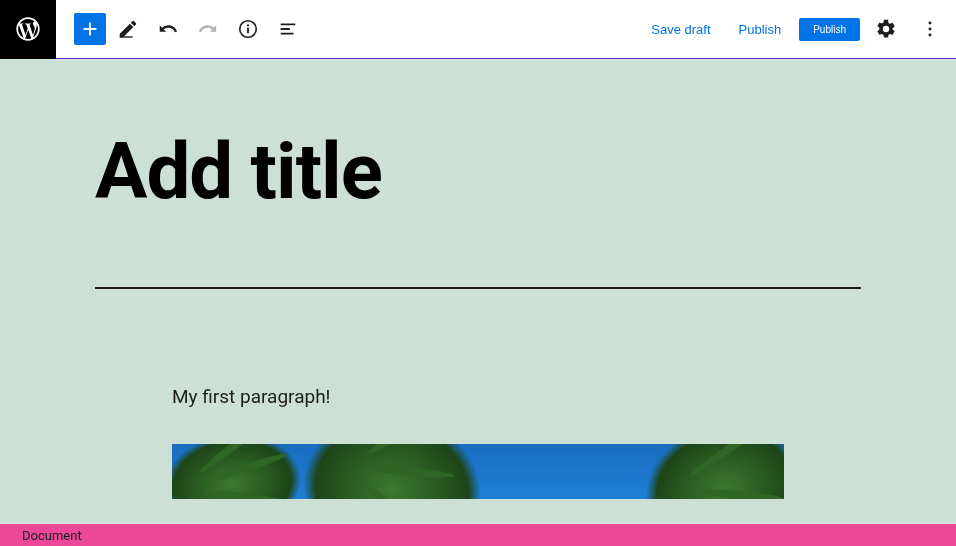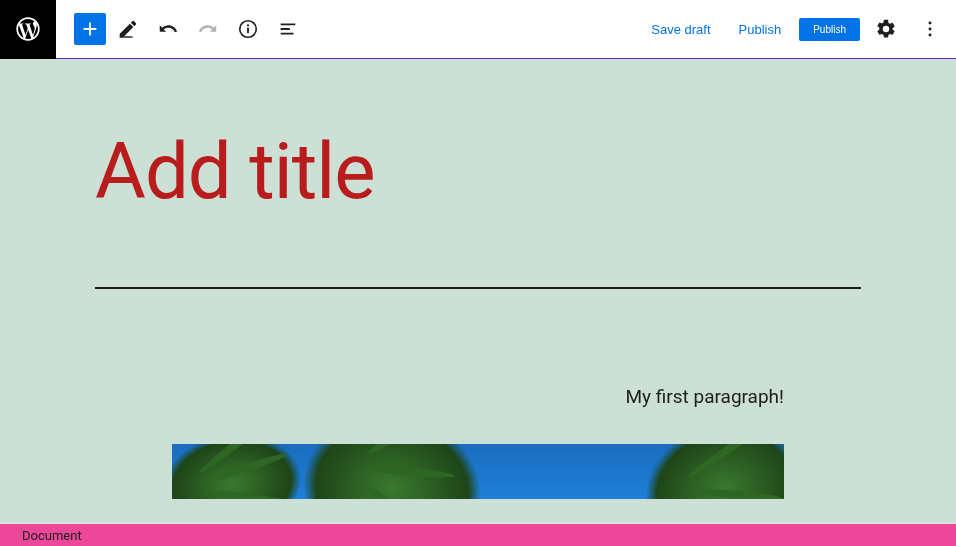--- a/index.html
+++ b/index.html
@@ -77,37 +77,36 @@
     overflow: hidden;
   }
 
   .content {
     width: 766px;
     margin: 0 auto;
     padding-top: 70px;
   }
   .title-input {
     font-size: 78px;
-    font-weight: 400;
-    color: #b91c1c;
+    font-weight: 700;
+    color: #000000;
     letter-spacing: -1px;
     outline: none;
     font-family: inherit;
     line-height: 1.1;
   }
   .divider {
     border: none;
     border-top: 2px solid #1e1e1e;
     margin-top: 72px;
   }
   .inner {
     width: 612px;
     margin: 0 auto;
     padding-top: 96px;
-    text-align: right;
   }
   .paragraph {
     font-size: 19px;
     color: #1e1e1e;
     outline: none;
   }
   .image-block {
     margin-top: 36px;
     width: 612px;
     height: 55px;

